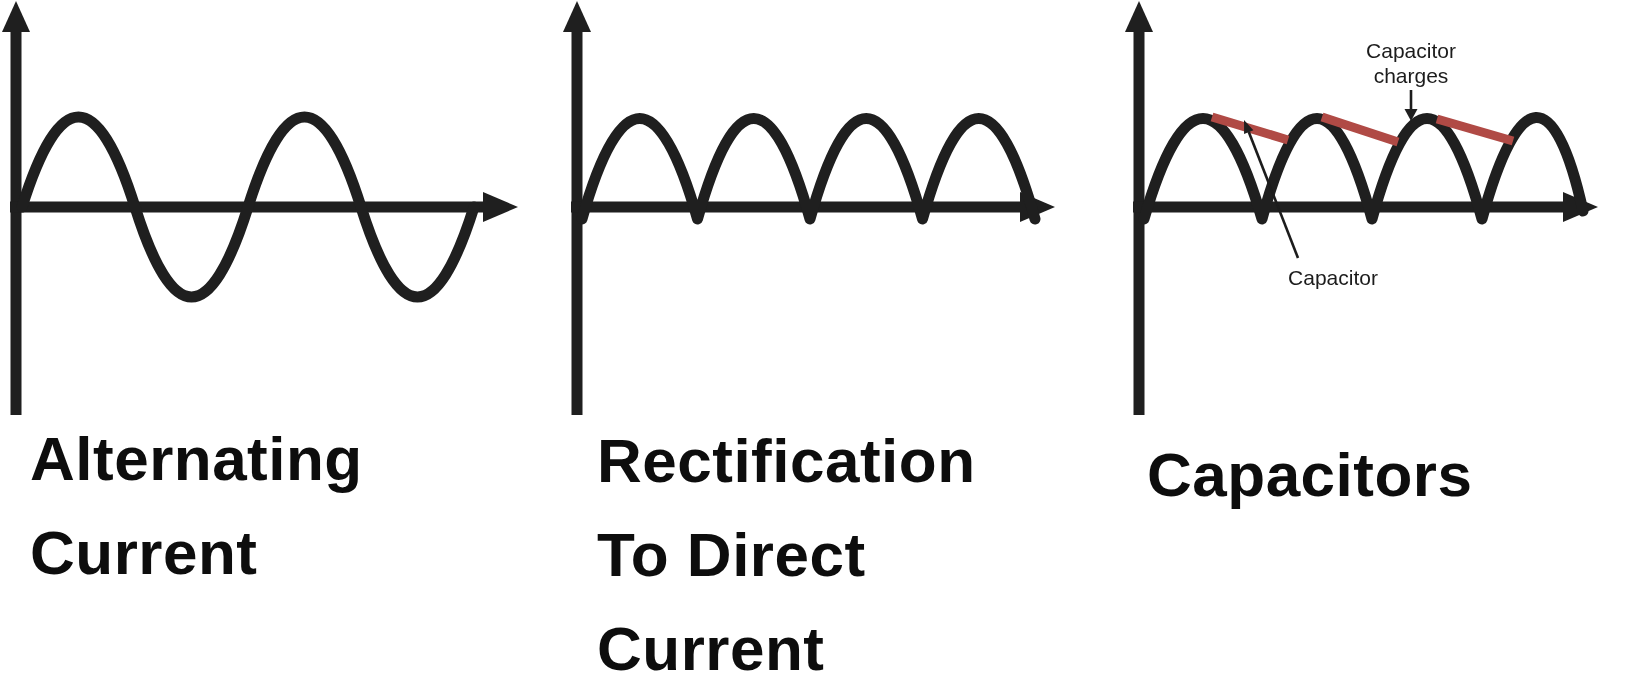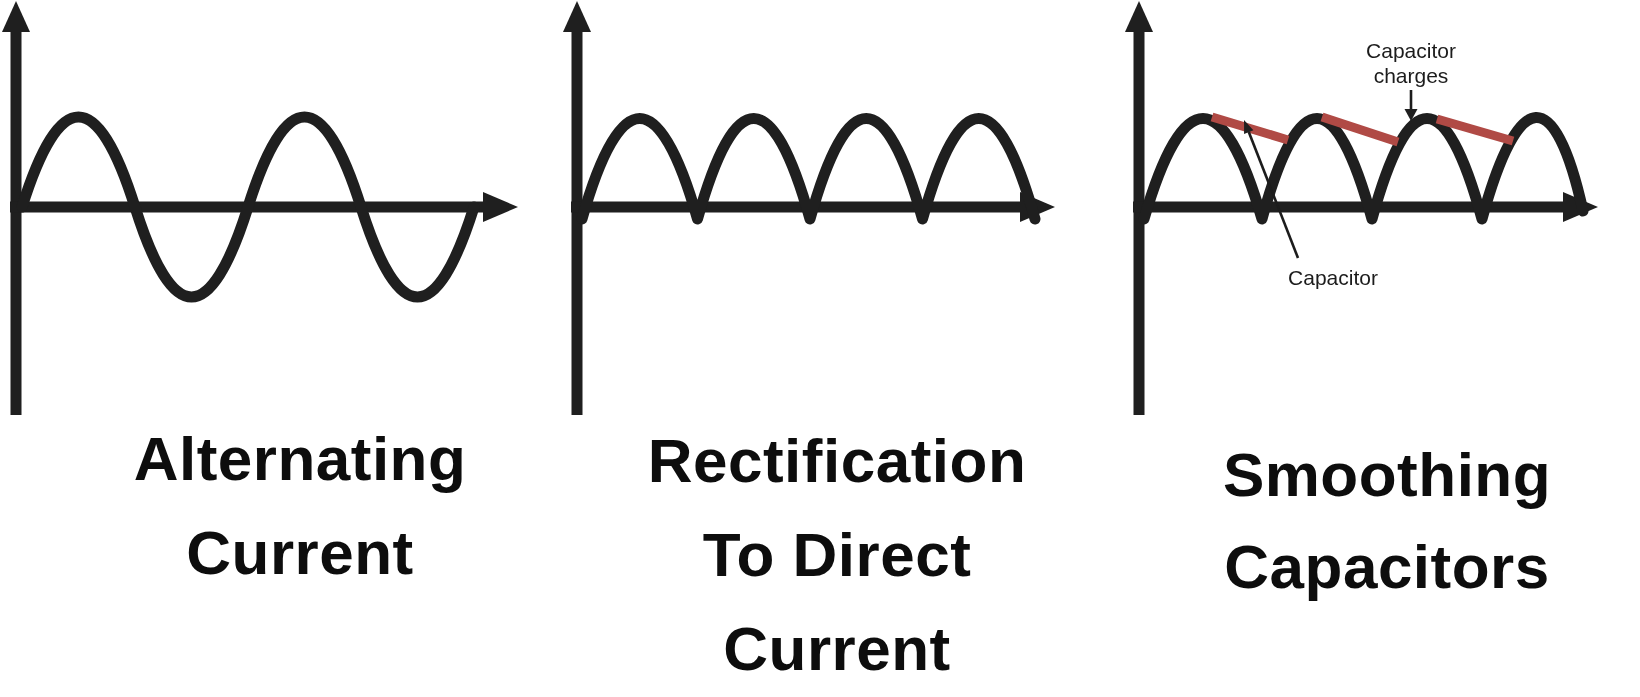--- a/index.html
+++ b/index.html
@@ -14,21 +14,21 @@
   .panel { position: absolute; inset: 0; }
   svg.plot { position: absolute; overflow: visible; }
   .ink-fill   { fill: #1f1f1f; stroke: none; }
   .wave       { stroke: #1f1f1f; fill: none; stroke-width: 11; stroke-linecap: round; stroke-linejoin: round; }
   .axis-shaft { stroke: #1f1f1f; stroke-width: 11; }
   .smooth-line{ stroke: #b04a45; stroke-width: 9; stroke-linecap: butt; }
   .ann-arrow  { stroke: #1c1c1c; stroke-width: 2.6; }
   .title {
     position: absolute;
     margin: 0;
-    text-align: center;
+    text-align: left;
     font-weight: 700;
     font-size: 62px;
     line-height: 94px;
     color: #0d0d0d;
     letter-spacing: 0.5px;
   }
   .title .tline { display: block; }
   .annotation {
     position: absolute;
     text-align: center;
@@ -109,18 +109,17 @@
     <div class="annotation ann-charges" style="left:1341px; top:38px; width:140px;">
       <span class="aline">Capacitor</span>
       <span class="aline">charges</span>
     </div>
 
     <div class="annotation ann-discharges" style="left:1248px; top:264px; width:170px;">
       <span class="aline">Capacitor</span>
     </div>
 
     <h2 class="title" style="left:1147px; top:429px; width:480px; line-height:92px;">
-      <span class="tline">Smoothing</span>
       <span class="tline">Capacitors</span>
     </h2>
   </section>
 
 </div>
 
 </body></html>

